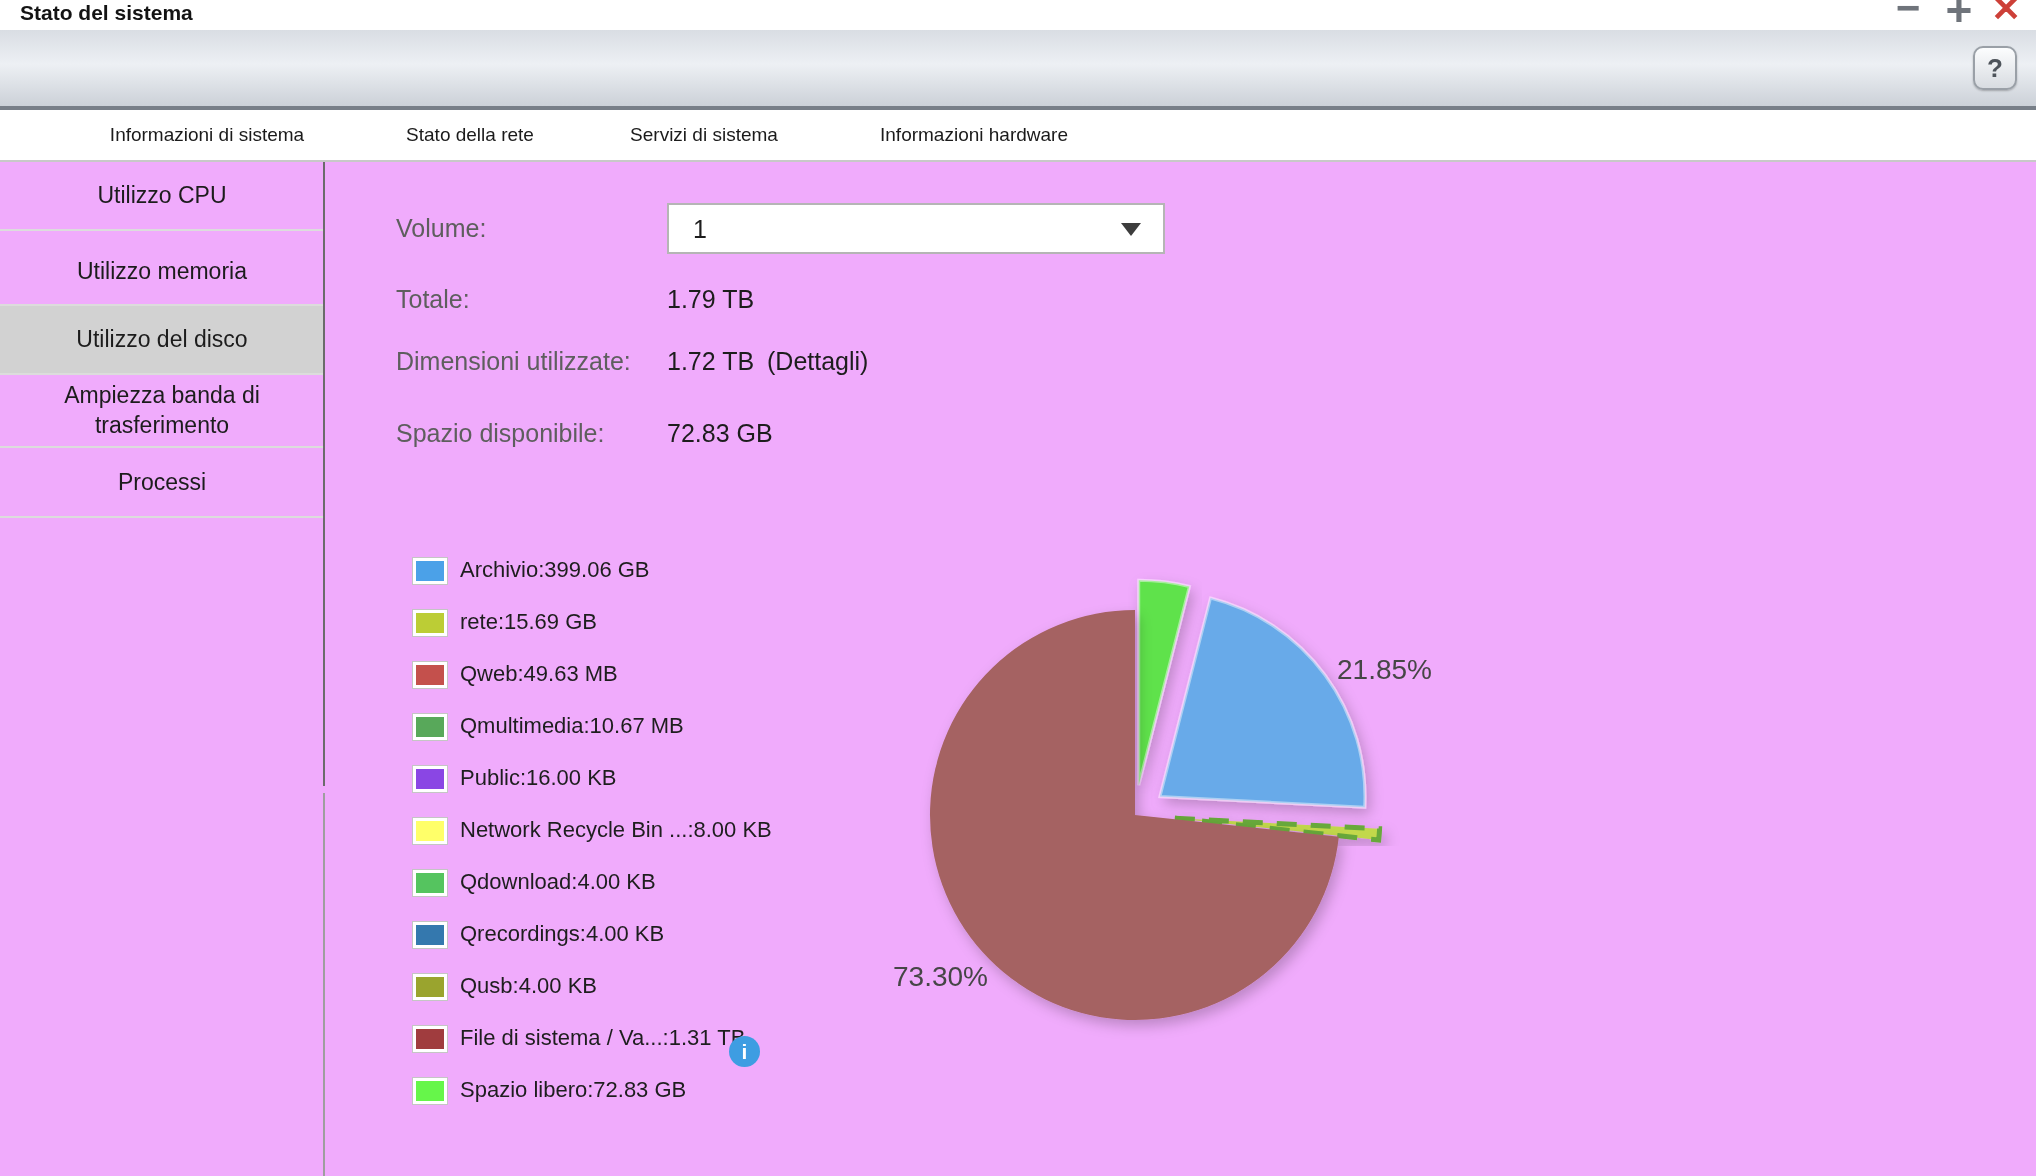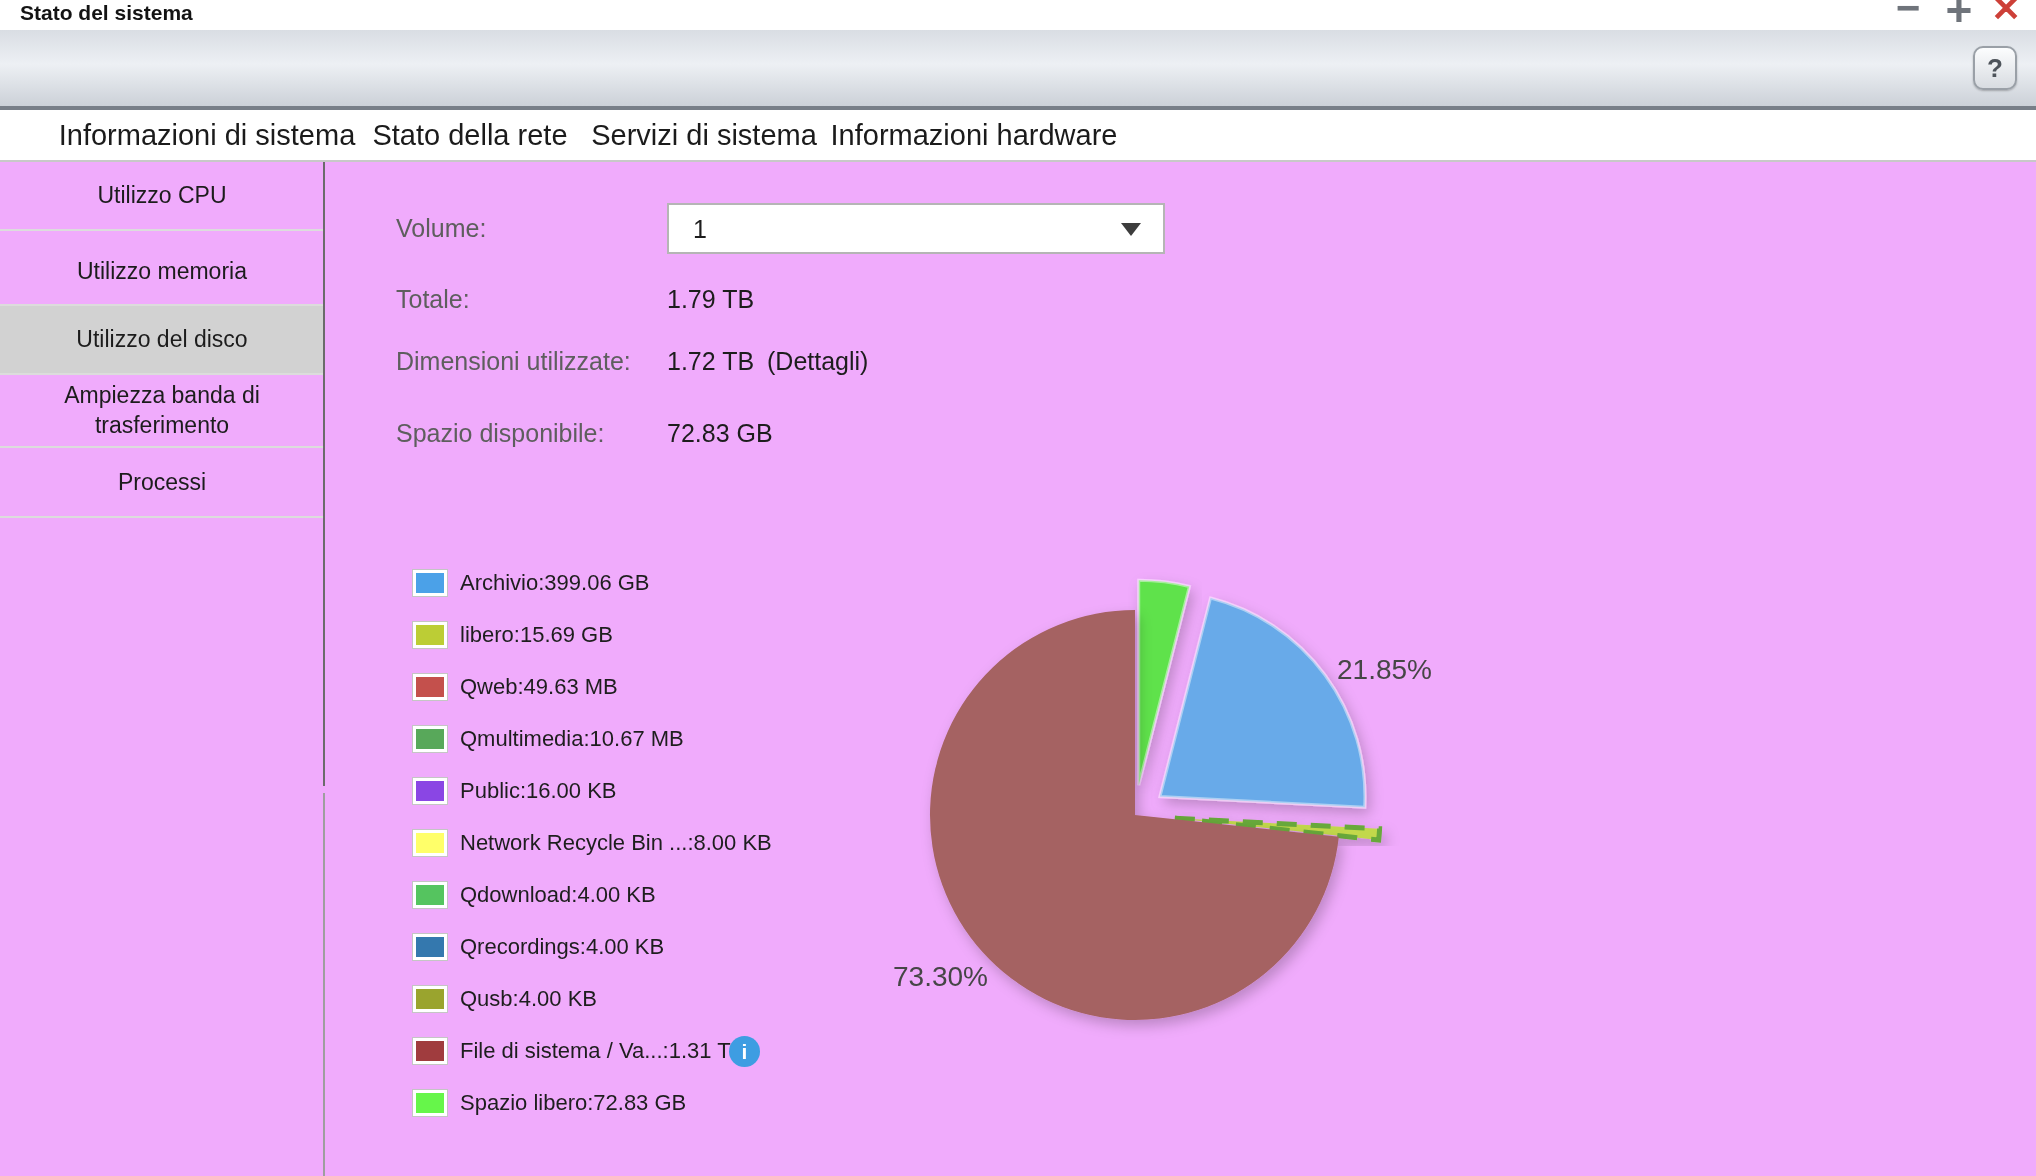--- a/index.html
+++ b/index.html
@@ -21,21 +21,21 @@
     border-bottom:4px solid #787f88;}
   .help-btn{position:absolute;left:1973px;top:16px;width:44px;height:44px;border-radius:10px;
     border:2px solid #9aa0a7;background:linear-gradient(180deg,#fcfdfe,#d8dce1);
     box-shadow:0 1px 2px rgba(0,0,0,.25);display:flex;align-items:center;justify-content:center;
     font-size:26px;font-weight:bold;color:#4e545b;box-sizing:border-box;}
 
   
   .tabrow{position:absolute;left:0;top:110px;width:100%;height:52px;background:#fff;
     border-bottom:2px solid #c8c8c8;box-sizing:border-box;}
   .tab{position:absolute;top:0;height:56px;line-height:50px;transform:translateX(-50%);
-    font-size:29px;color:#1b1b1b;white-space:nowrap;cursor:default;}
+    font-size:19px;color:#1b1b1b;white-space:nowrap;cursor:default;}
   .tab:nth-child(1){left:207px;}
   .tab:nth-child(2){left:470px;}
   .tab:nth-child(3){left:704px;}
   .tab:nth-child(4){left:974px;}
 
   
   .sidebar{position:absolute;left:0;top:162px;width:324px;}
   .side-item{display:flex;align-items:center;justify-content:center;text-align:center;
     font-size:23px;color:#1c1c1c;border-bottom:2px solid #dcdcdc;box-sizing:border-box;
     padding:0 28px;cursor:default;}
@@ -57,21 +57,21 @@
     cursor:pointer;white-space:nowrap;}
 
   .dropdown{position:absolute;left:667px;top:203px;width:498px;height:51px;background:#fff;
     border:2px solid #b5b5b5;box-sizing:border-box;cursor:default;}
   .dropdown .dd-value{position:absolute;left:24px;top:10px;font-size:25px;color:#1d1d1d;}
   .dd-arrow{position:absolute;right:22px;top:18px;width:0;height:0;
     border-left:10px solid transparent;border-right:10px solid transparent;border-top:13px solid #3d3d3d;}
 
   
   .legend{position:absolute;left:412px;top:557px;}
-  .legend-row{display:flex;align-items:center;height:52px;}
+  .legend-row{display:flex;align-items:flex-start;height:52px;}
   .swatch{width:28px;height:20px;border:1px solid #c5c5c5;background:#fff;padding:3px;}
   .swatch i{display:block;width:100%;height:100%;}
   .legend-text{margin-left:12px;font-size:22px;color:#1e1e1e;white-space:nowrap;}
   .info-icon{position:absolute;left:729px;top:1036px;width:31px;height:31px;border-radius:50%;
     background:#3e9de2;color:#fff;display:flex;align-items:center;justify-content:center;
     font-size:21px;font-weight:bold;cursor:pointer;}
 
   
   .pie-svg{position:absolute;left:870px;top:540px;}
   .pct-label{position:absolute;font-size:28px;color:#464646;white-space:nowrap;}
@@ -131,21 +131,21 @@
     <div class="legend-row">
       <span class="swatch">
           <i style="background: rgb(75, 161, 232);"></i>
         </span>
       <span class="legend-text">Archivio:399.06 GB</span>
       </div>
     <div class="legend-row">
       <span class="swatch">
           <i style="background: rgb(188, 205, 53);"></i>
         </span>
-      <span class="legend-text">libero:15.69 GB</span>
+      <span class="legend-text">rete:15.69 GB</span>
       </div>
     <div class="legend-row">
       <span class="swatch">
           <i style="background: rgb(196, 80, 76);"></i>
         </span>
       <span class="legend-text">Qweb:49.63 MB</span>
       </div>
     <div class="legend-row">
       <span class="swatch">
           <i style="background: rgb(88, 168, 90);"></i>

